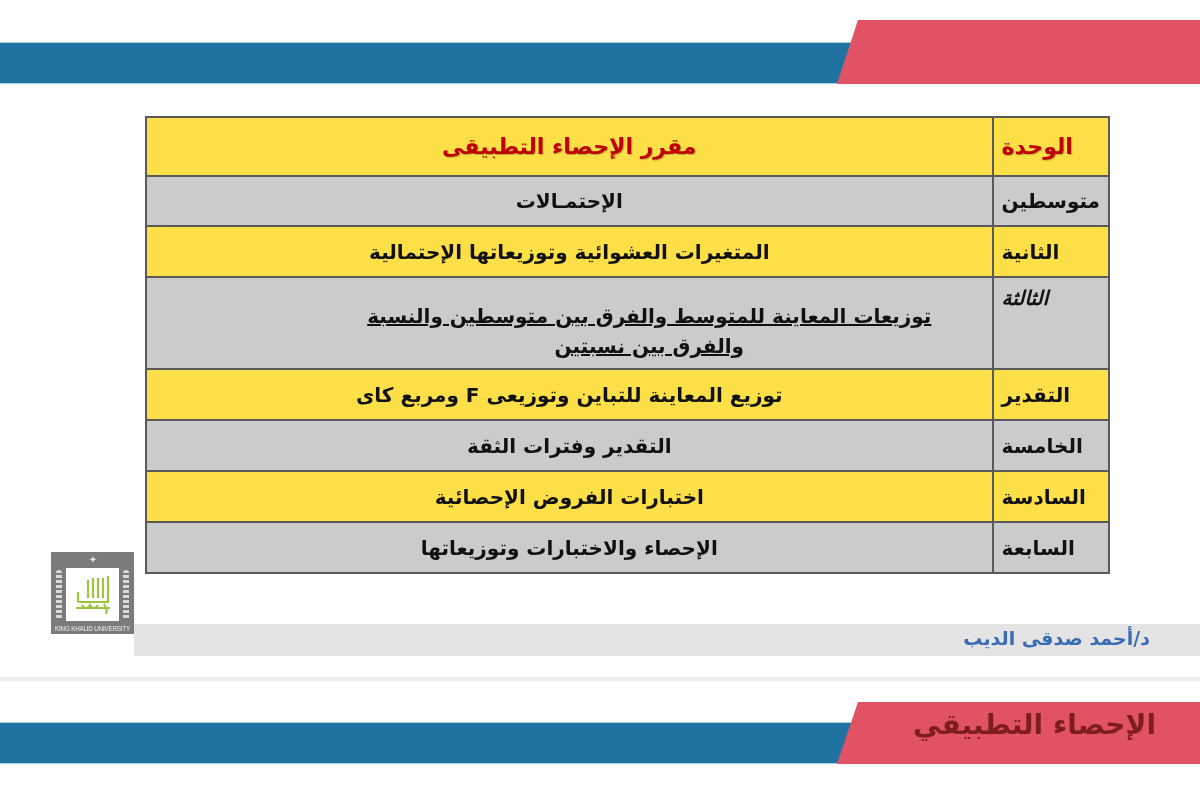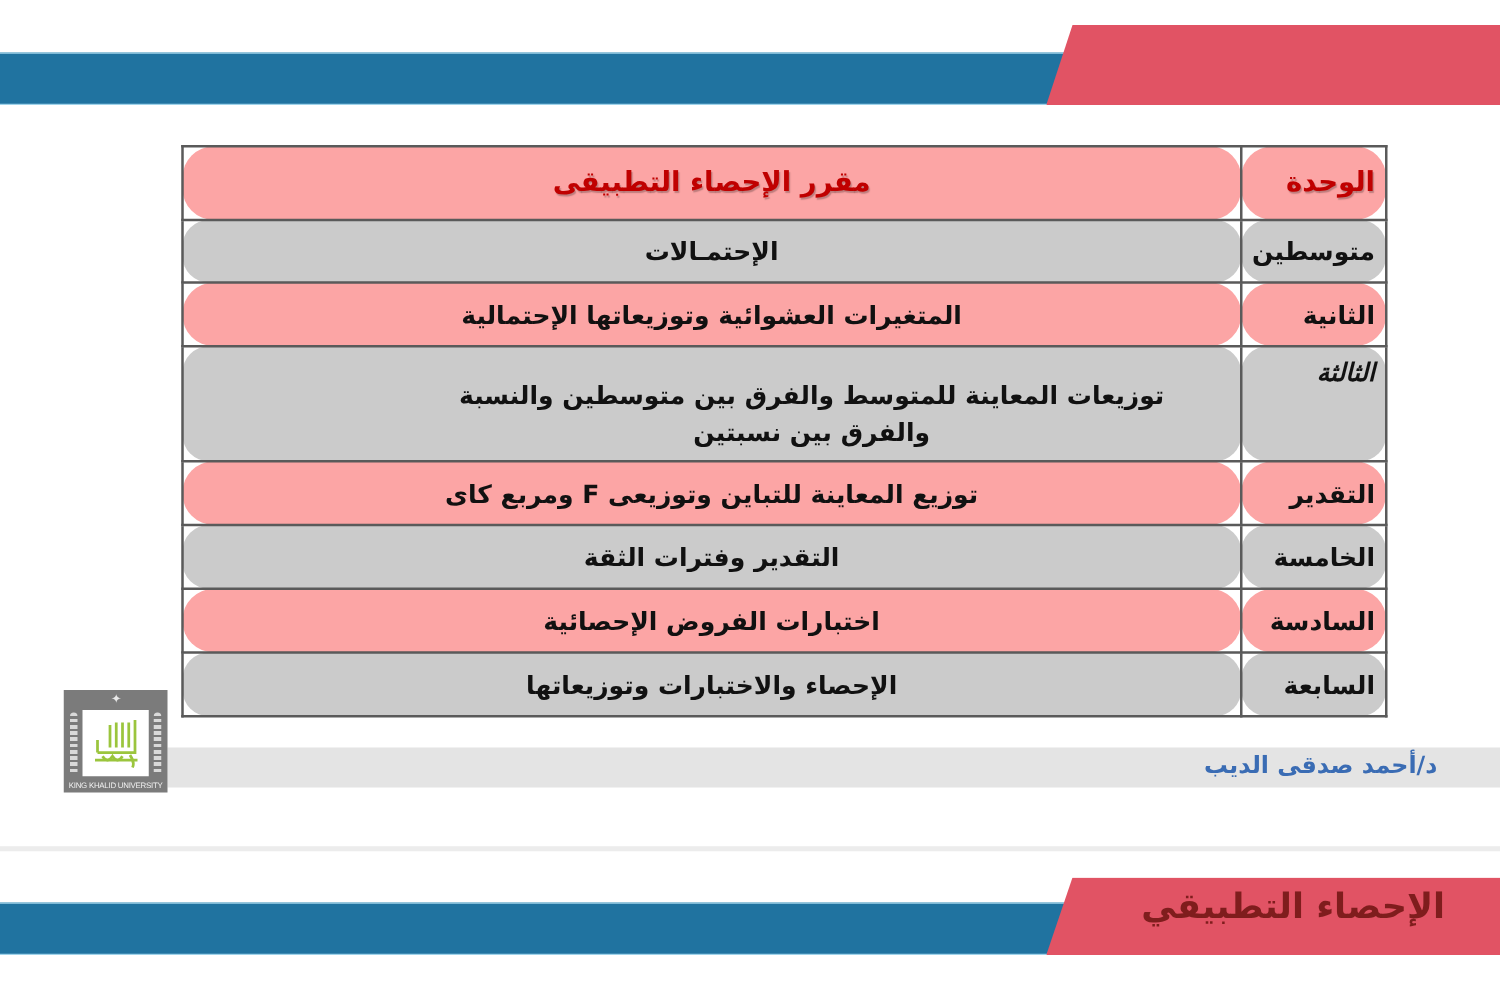--- a/index.html
+++ b/index.html
@@ -5,30 +5,30 @@
   html, body { margin:0; padding:0; }
   body { width:1200px; height:794px; position:relative; overflow:hidden; background:#ffffff; font-family:"DejaVu Sans", sans-serif; }
 
   
   .band-blue { position:absolute; left:0; height:42px; background:#2073a0; border-top:1px solid #9fd3ea; border-bottom:1px solid #9fd3ea; box-sizing:border-box; }
   .band-red { position:absolute; right:0; background:#e15364; clip-path:polygon(21px 0, 100% 0, 100% 100%, 0 100%); }
 
   
   .unit-table { position:absolute; left:145px; top:116px; width:965px; border-collapse:collapse; direction:rtl; }
   .unit-table td { border:2px solid #5a5a5a; padding:0 8px; font-weight:bold; color:#111; font-size:20px; }
-  .unit-table td.unit { width:97px; text-align:right; }
+  .unit-table td.unit { width:97px; text-align:left; }
   .unit-table td.topic { text-align:center; }
-  .unit-table tr.light td { background:#fca5a5;border-radius:25px; }
-  .unit-table tr.dark td { background:#cbcbcb;border-radius:21px; }
+  .unit-table tr.light td { background:#fde047; }
+  .unit-table tr.dark td { background:#cbcbcb; }
   .unit-table tr.head td { color:#c00000; font-size:22px; text-shadow:1px 1px 1px rgba(0,0,0,0.25); }
   .unit-table tr.multi td.unit { vertical-align:top; padding-top:8px;font-style:italic; }
-  .unit-table tr.multi td.topic { line-height:30px; padding-top:20px; padding-bottom:4px; }
+  .unit-table tr.multi td.topic { line-height:30px; padding-top:20px; padding-bottom:4px;text-decoration:underline; }
 
   
-  .name-band { position:absolute; left:134px; top:598px; width:1066px; height:32px; background:#e4e4e4; }
+  .name-band { position:absolute; left:134px; top:624px; width:1066px; height:32px; background:#e4e4e4; }
   .author { position:absolute; right:50px; top:3px; color:#3a6cb4; font-weight:bold; font-size:19px; direction:rtl; }
 
   .thin-line { position:absolute; left:0; top:677px; width:1200px; height:4px; background:#ececec; }
 
   
   .logo { position:absolute; left:51px; top:552px; width:83px; height:82px; background:#7b7b7b; }
   .logo-inner { position:absolute; left:15px; top:16px; width:53px; height:53px; background:#ffffff; }
   .logo-chain { position:absolute; top:18px; width:6px; height:50px; background:repeating-linear-gradient(#d9d9d9 0 3px, #7b7b7b 3px 5px); border-radius:3px; }
   .logo-emblem { position:absolute; left:37px; top:2px; width:10px; height:12px; color:#e9e9e9; font-size:10px; line-height:12px; text-align:center; }
   .logo-cal { position:absolute; left:4px; top:4px; width:45px; height:45px; }

